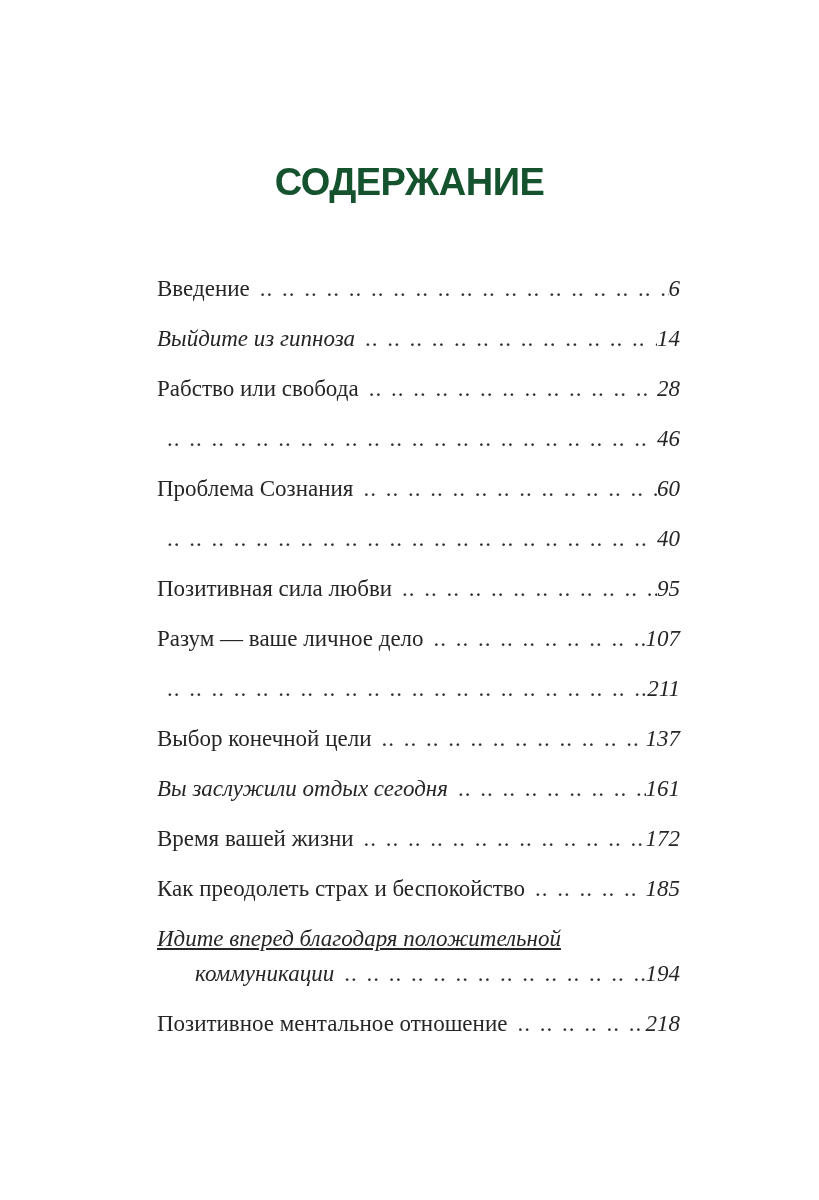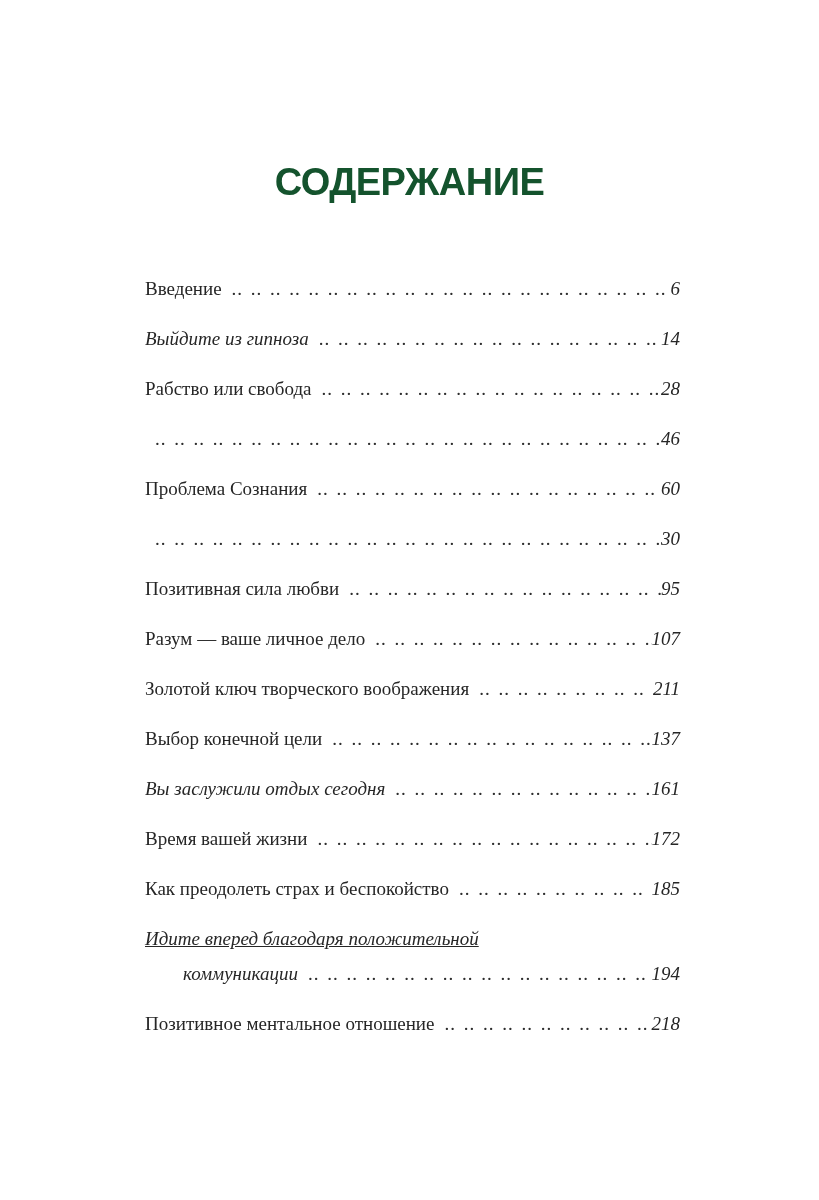--- a/index.html
+++ b/index.html
@@ -26,24 +26,25 @@
     letter-spacing: -0.5px;
     color: #14532d;
   }
   .toc {
     margin-top: 72px;
     padding: 0 139px 0 145px;
   }
   .toc-row {
     display: flex;
     align-items: flex-start;
-    font-size: 19px;
+    font-size: 23px;
     line-height: 30px;
     margin-bottom: 20px;
     color: #262626;
+    margin-left: 12px;
   }
   .toc-row .label {
     white-space: nowrap;
     flex: 0 0 auto;
   }
   .toc-row.italic .label {
     font-style: italic;
   }
   .toc-row .leader {
     flex: 1 1 auto;
@@ -102,37 +103,36 @@
     </div>
 
     <div class="toc-row">
       <span class="label">Проблема Сознания</span>
       <span class="leader">.. .. .. .. .. .. .. .. .. .. .. .. .. .. .. .. .. .. .. .. .. .. .. .. .. .. .. .. .. .. .. .. .. .. .. .. .. .. .. ..</span>
       <span class="pagenum">60</span>
     </div>
 
     <div class="toc-row italic">
       <span class="leader">.. .. .. .. .. .. .. .. .. .. .. .. .. .. .. .. .. .. .. .. .. .. .. .. .. .. .. .. .. .. .. .. .. .. .. .. .. .. .. ..</span>
-      <span class="pagenum">30</span>
+      <span class="pagenum">40</span>
     </div>
 
     <div class="toc-row">
       <span class="label">Позитивная сила любви</span>
       <span class="leader">.. .. .. .. .. .. .. .. .. .. .. .. .. .. .. .. .. .. .. .. .. .. .. .. .. .. .. .. .. .. .. .. .. .. .. .. .. .. .. ..</span>
       <span class="pagenum">95</span>
     </div>
 
     <div class="toc-row">
       <span class="label">Разум — ваше личное дело</span>
       <span class="leader">.. .. .. .. .. .. .. .. .. .. .. .. .. .. .. .. .. .. .. .. .. .. .. .. .. .. .. .. .. .. .. .. .. .. .. .. .. .. .. ..</span>
       <span class="pagenum">107</span>
     </div>
 
     <div class="toc-row">
-      <span class="label">Золотой ключ творческого воображения</span>
       <span class="leader">.. .. .. .. .. .. .. .. .. .. .. .. .. .. .. .. .. .. .. .. .. .. .. .. .. .. .. .. .. .. .. .. .. .. .. .. .. .. .. ..</span>
       <span class="pagenum">211</span>
     </div>
 
     <div class="toc-row">
       <span class="label">Выбор конечной цели</span>
       <span class="leader">.. .. .. .. .. .. .. .. .. .. .. .. .. .. .. .. .. .. .. .. .. .. .. .. .. .. .. .. .. .. .. .. .. .. .. .. .. .. .. ..</span>
       <span class="pagenum">137</span>
     </div>
 

